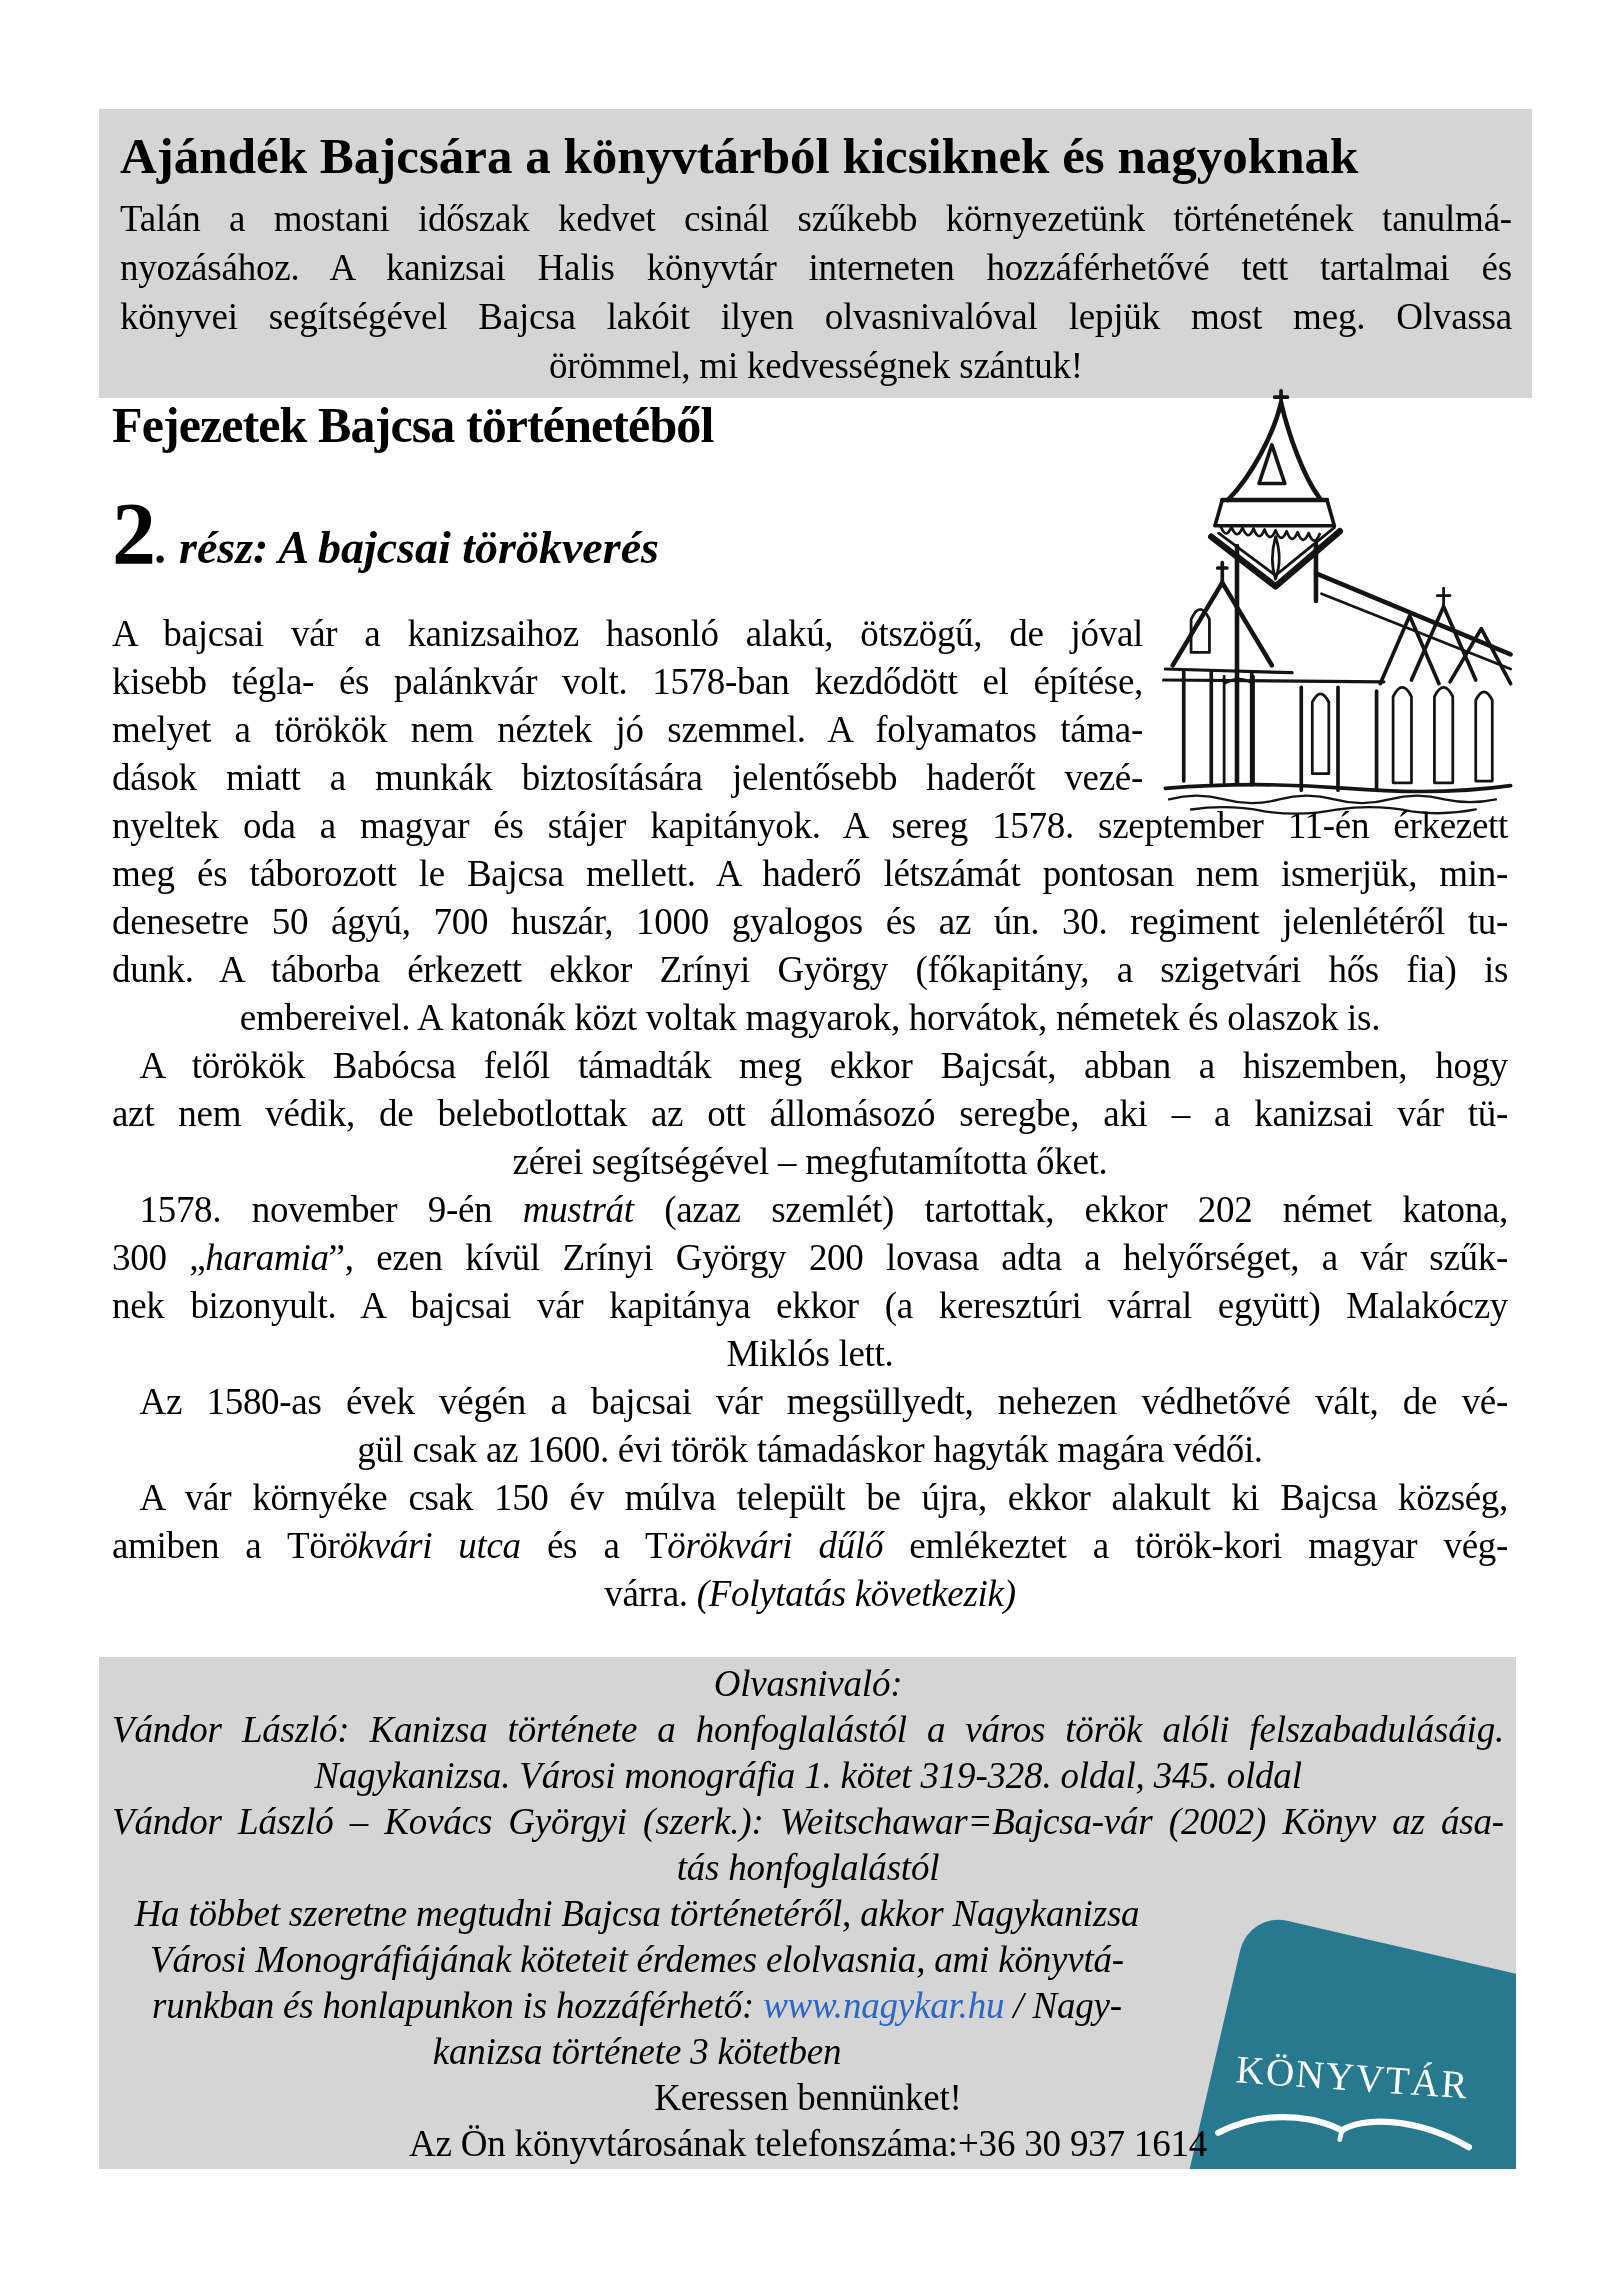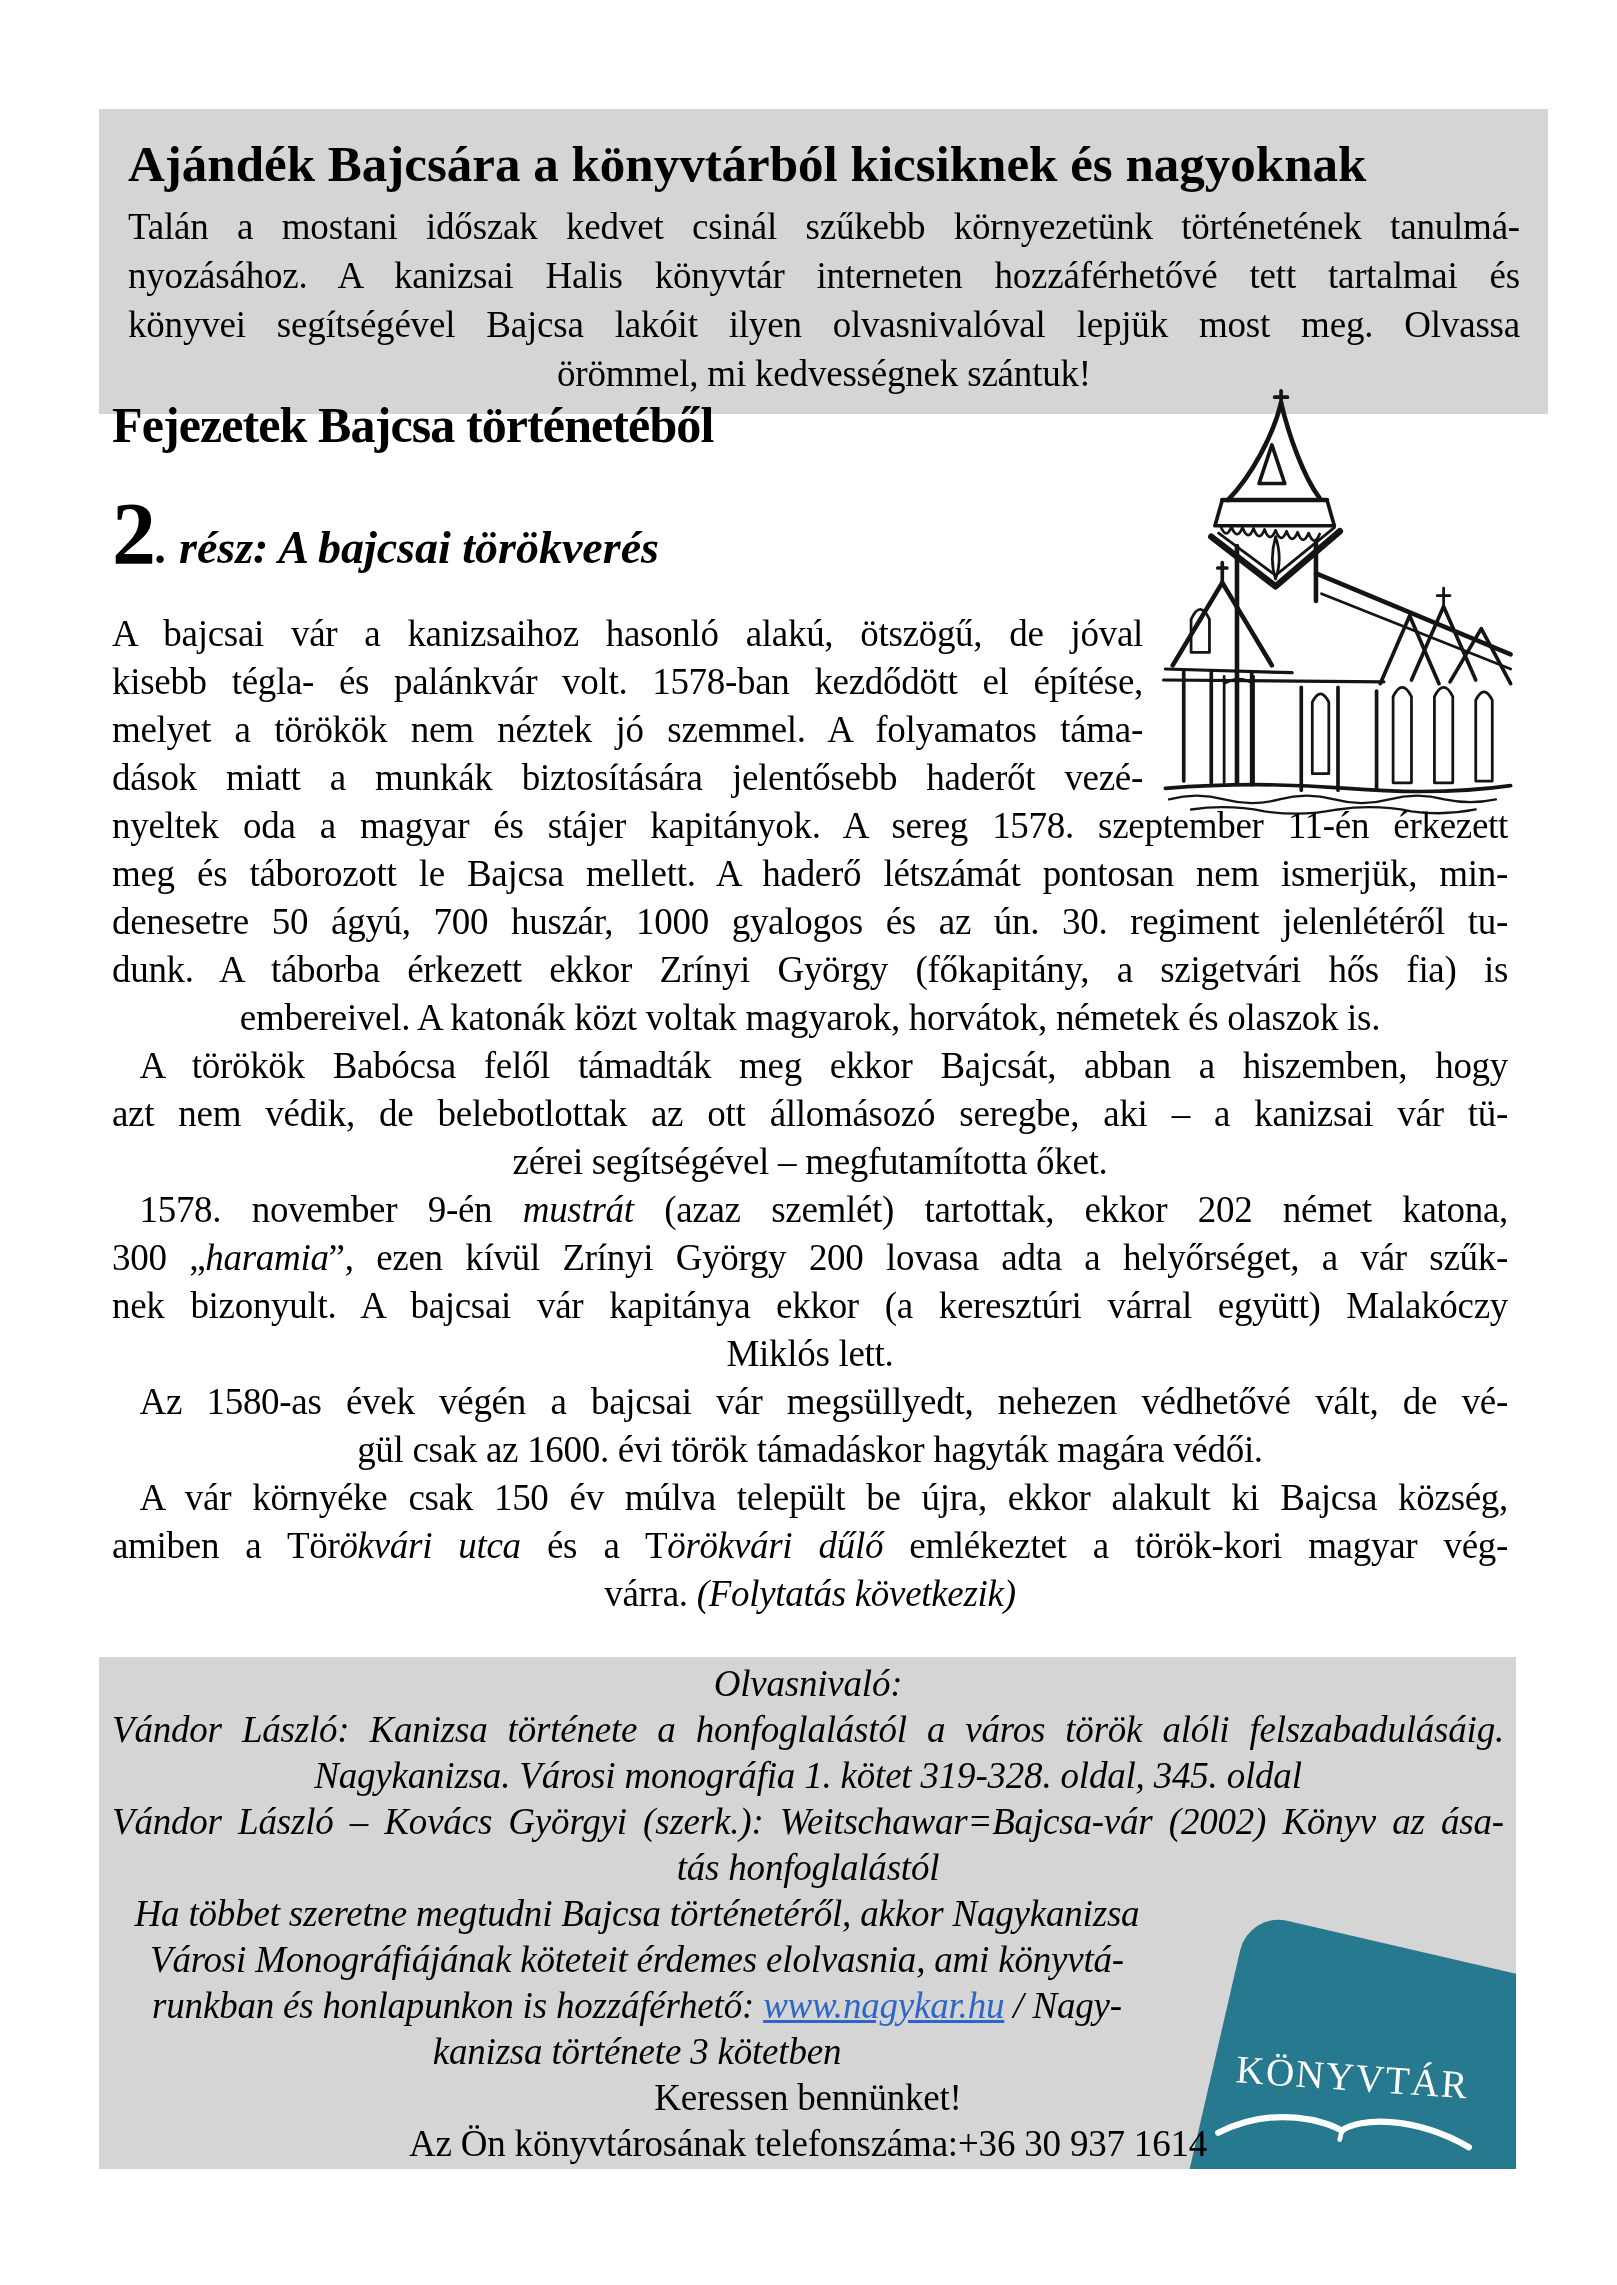--- a/index.html
+++ b/index.html
@@ -1,36 +1,36 @@
 <!DOCTYPE html>
 <html lang="hu" style="font-size:14.7px"><head>
 <meta charset="utf-8">
 <style>
   html,body{margin:0;padding:0;background:#ffffff;}
   .page{position:relative;width:1617px;height:2286px;background:#fff;overflow:hidden;
         font-family:"Liberation Serif","DejaVu Serif",serif;color:#000;}
   .graybox{position:absolute;background:#d5d5d5;}
-  .box-top{left:99px;top:109px;width:1417px;height:273px;padding:16px;}
+  .box-top{left:99px;top:109px;width:1417px;height:273px;padding:8px;}
   .notice-title{margin:11px 12px 0 13px;font-size:51px;font-weight:bold;line-height:57px;white-space:nowrap;}
   .notice-body{margin:9.2px 12px 0 13px;font-size:37px;line-height:49px;letter-spacing:-0.2px;}
   .line{text-align:center;}
   .line.just{text-align:justify;text-align-last:justify;}
   .line.indent{text-indent:27.5px;}
   .line.narrow{margin-right:365px;}
   .heading{position:absolute;left:112px;top:397px;font-size:50px;font-weight:bold;line-height:1.15;white-space:nowrap;letter-spacing:-0.9px;}
   .subtitle{position:absolute;left:112px;top:490px;line-height:88px;white-space:nowrap;}
   .subtitle .big2{font-size:88px;font-weight:bold;}
   .subtitle .rest{font-size:46px;font-weight:bold;font-style:italic;}
   .article{position:absolute;left:112px;top:610px;width:1396px;font-size:37px;line-height:48px;letter-spacing:-0.3px;}
   .figure-church{position:absolute;left:1159px;top:388px;width:358px;height:427px;}
   .box-read{left:99px;top:1657px;width:1417px;height:512px;overflow:hidden;}
   .read-body{position:relative;margin:3.7px 12px 0 13px;font-size:37px;line-height:46px;font-style:italic;letter-spacing:-0.2px;z-index:2;}
   .read-body .line.narrow{margin-right:342px;}
   .read-body .line.roman{font-style:normal;}
-  .lnk{color:#2b66c8;text-decoration:underline;cursor:pointer;}
+  .lnk{color:#2b66c8;cursor:pointer;}
   .logo-card{position:absolute;left:1150px;top:255px;width:432px;height:432px;border-radius:39px;
              transform:rotate(13deg);transform-origin:top left;z-index:1;}
   .logo-label{position:absolute;left:1137px;top:397px;width:220px;z-index:3;color:#fff;
               font-size:39px;letter-spacing:1.8px;font-style:normal;transform:rotate(4deg);white-space:nowrap;
               font-family:"Liberation Serif",serif;}
   .logo-book{position:absolute;left:1113px;top:435px;width:266px;height:55px;z-index:3;transform:rotate(4deg);}
   svg{display:block;}
 </style>
 </head>
 <body>

